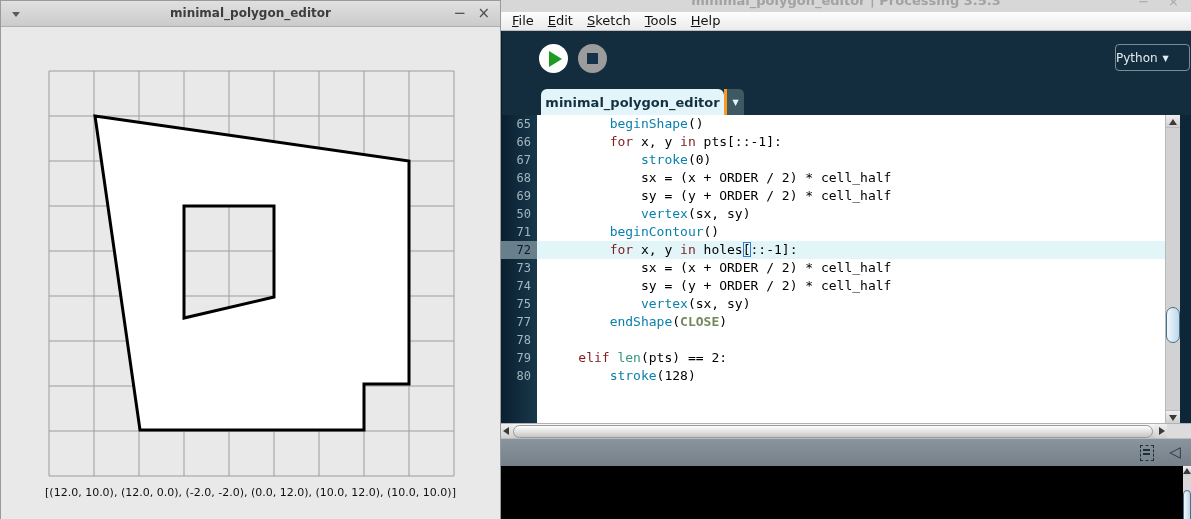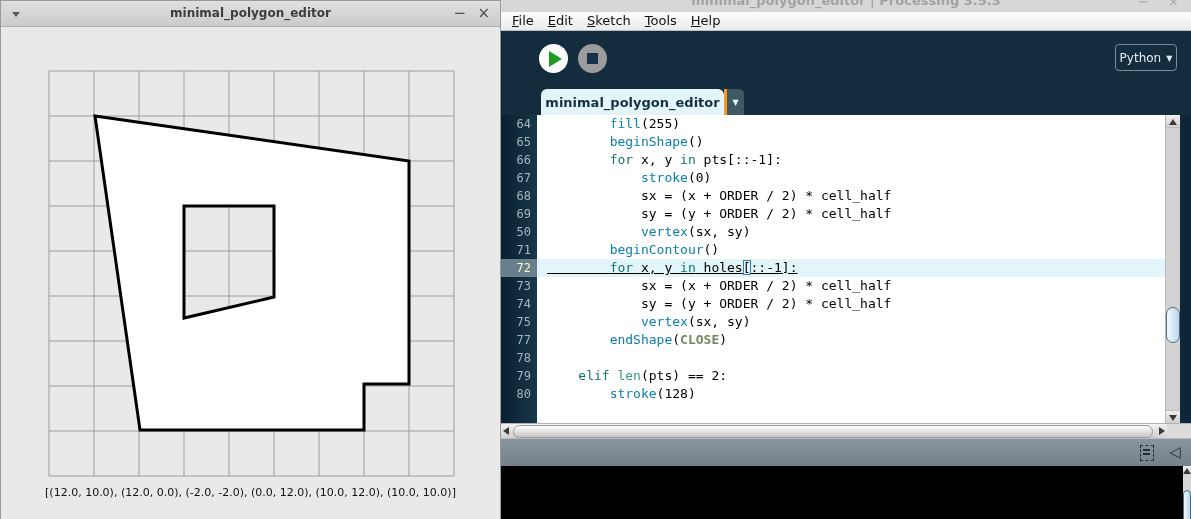--- a/index.html
+++ b/index.html
@@ -43,48 +43,48 @@
 
   .topnav { position:absolute; left:0; top:31px; width:690px; height:84px;
      background:#142d3e; border-left:1px solid #0a1c28; }
   .btn-run { position:absolute; left:37px; top:13px; width:29px; height:29px;
      border-radius:50%; background:#fff; }
   .btn-run .tri { position:absolute; left:10px; top:7px; width:0; height:0;
      border-left:13px solid #1d9b21; border-top:8px solid transparent; border-bottom:8px solid transparent; }
   .btn-stop { position:absolute; left:76px; top:13px; width:29px; height:29px;
      border-radius:50%; background:#9c9c9c; }
   .btn-stop .sq { position:absolute; left:9px; top:9px; width:11px; height:11px; background:#15324a; }
-  .mode-btn { position:absolute; left:613px; top:13px; width:62px; height:27px;
+  .mode-btn { position:absolute; left:613px; top:13px; width:75px; height:27px;
      border:1px solid #7b8c99; border-radius:4px; color:#e3ecf1; font-size:12px;
-     display:flex; align-items:center; justify-content:center; gap:5px; cursor:default; }
+     display:flex; align-items:center; gap:5px; cursor:default; }
   .mode-caret { font-size:8px; padding-top:1px; }
 
   .tab { position:absolute; left:39px; top:58px; width:183px; height:26px;
      background:#e3f5fa; border-radius:6px 6px 0 0; text-align:center;
      font-size:13px; font-weight:bold; color:#12323f; line-height:27px; cursor:default; }
   .tab-accent { position:absolute; left:222px; top:58px; width:3px; height:26px; background:#f99a1d; }
   .tab-menu { position:absolute; left:225px; top:58px; width:17px; height:26px;
      background:#3d5964; border-radius:0 5px 0 0; color:#e9f2f6; font-size:8px;
      text-align:center; line-height:27px; cursor:default; }
 
   .editor { position:absolute; left:0; top:115px; width:690px; height:308px; background:#ffffff; }
   .editor::before { content:""; position:absolute; left:0; top:0; width:36px; height:308px;
      background:linear-gradient(to right,#0a1f2f,#17384b); }
   #code-rows { position:absolute; left:0; top:0; width:664px; }
   .code-row { display:flex; height:18px; }
   .gut { position:relative; width:36px; flex:0 0 36px; text-align:right; padding-right:6px;
      font-family:"DejaVu Sans Mono","Liberation Mono",monospace; font-size:12px;
      line-height:18px; color:#a4b6c0; }
   .code { flex:1; white-space:pre; font-family:"DejaVu Sans Mono","Liberation Mono",monospace;
      font-size:13px; line-height:18px; padding-left:10px; color:#000; }
-  .code-row.hl .code { background:#e2f6fa;text-decoration:underline; }
-  .code-row.hl .gut { background:#68808c; color:#fef9c3; }
+  .code-row.hl .code { background:#e2f6fa; }
+  .code-row.hl .gut { background:#68808c; color:#0f172a; }
   .tk-plain { color:#000; }
   .tk-fn { color:#0a81ad; }
-  .tk-kw { color:#0f766e; }
+  .tk-kw { color:#7f1d1d; }
   .tk-builtin { color:#33997e; }
   .tk-const { color:#71885a;font-weight:bold; }
   .tk-caret { color:#000; outline:1px solid #2e7cd6; outline-offset:-1px; }
 
   .vscroll { position:absolute; left:664px; top:0; width:15px; height:308px;
      background:#d2d2d2; border-left:1px solid #b9b9b9; }
   .vs-up, .vs-down { position:absolute; left:0; width:15px; height:13px;
      background:linear-gradient(#efefef,#cfcfcf); }
   .vs-up { top:0; border-bottom:1px solid #bdbdbd; }
   .vs-down { bottom:0; border-top:1px solid #bdbdbd; }
@@ -188,24 +188,20 @@
         <span class="mode-caret">▼</span>
       </div>
       <div class="tab">minimal_polygon_editor</div>
       <div class="tab-accent"></div>
       <div class="tab-menu">▼</div>
     </div>
 
     <div class="editor">
       <div id="code-rows">
           <div class="code-row">
-            <span class="gut">64</span>
-            <span class="code"><span class="tk-plain">        </span><span class="tk-fn">fill</span><span class="tk-plain">(255)</span></span>
-          </div>
-          <div class="code-row">
             <span class="gut">65</span>
             <span class="code"><span class="tk-plain">        </span><span class="tk-fn">beginShape</span><span class="tk-plain">()</span></span>
           </div>
           <div class="code-row">
             <span class="gut">66</span>
             <span class="code"><span class="tk-plain">        </span><span class="tk-kw">for</span><span class="tk-plain"> x, y </span><span class="tk-kw">in</span><span class="tk-plain"> pts[::-1]:</span></span>
           </div>
           <div class="code-row">
             <span class="gut">67</span>
             <span class="code"><span class="tk-plain">            </span><span class="tk-fn">stroke</span><span class="tk-plain">(0)</span></span>

